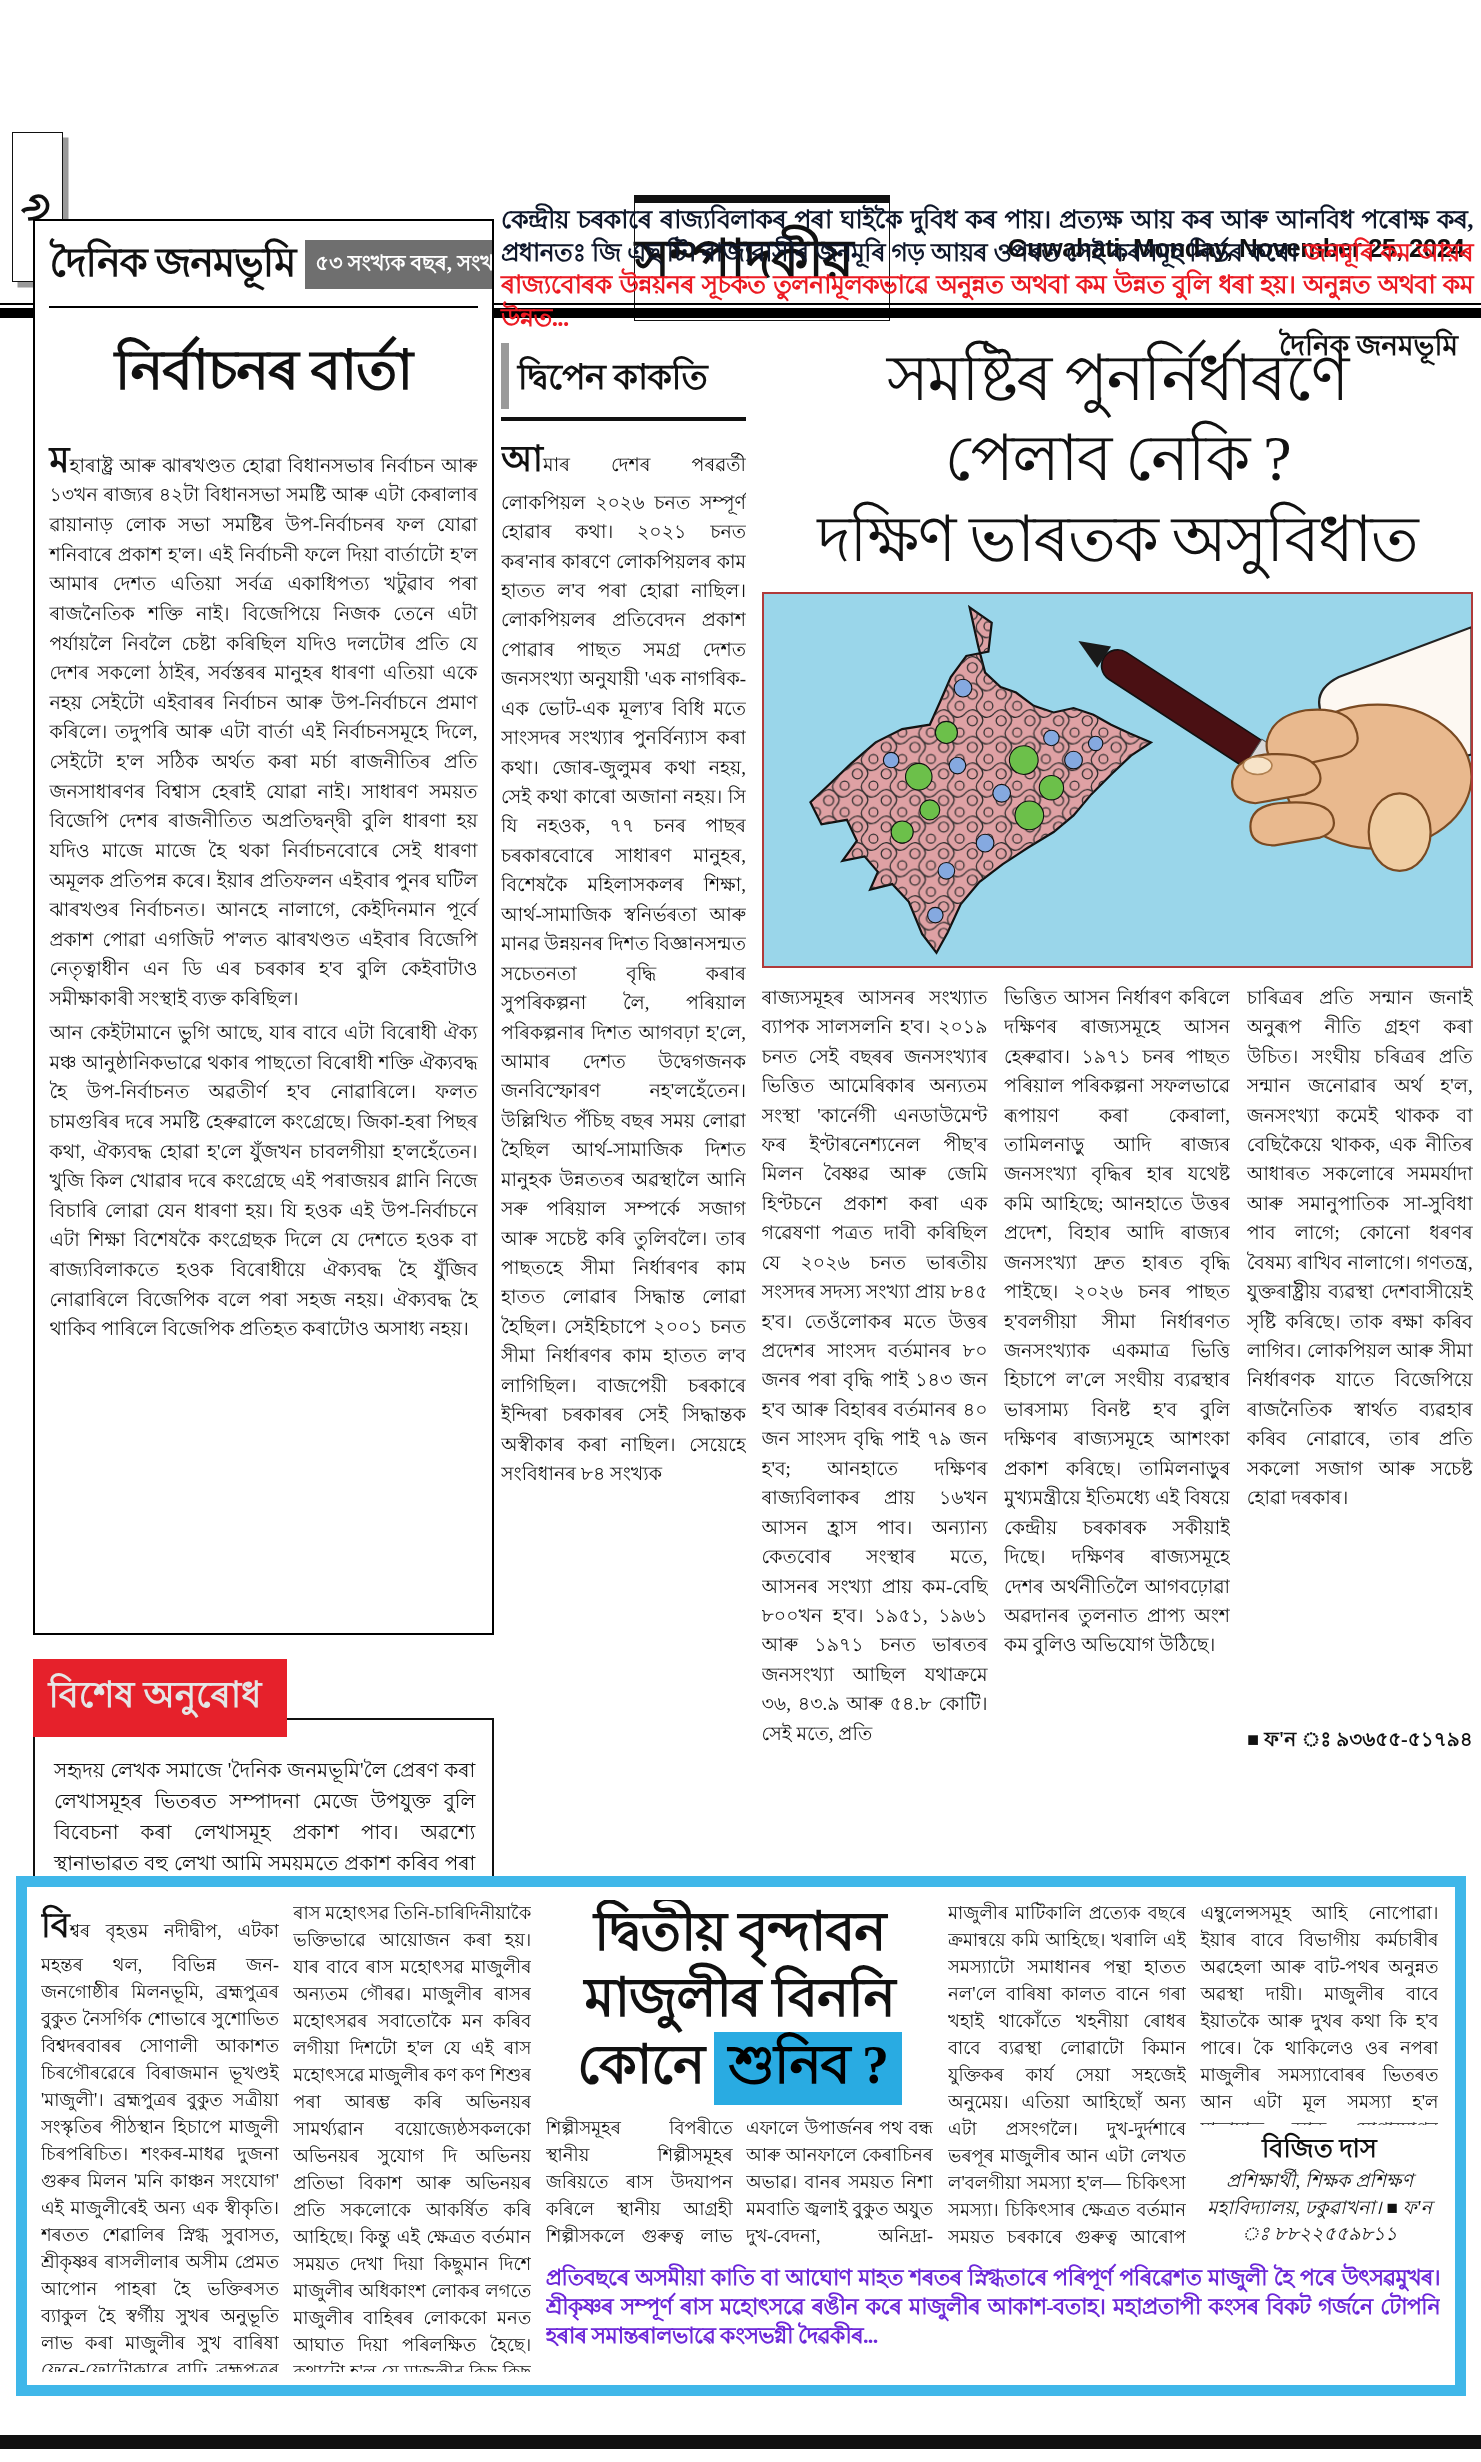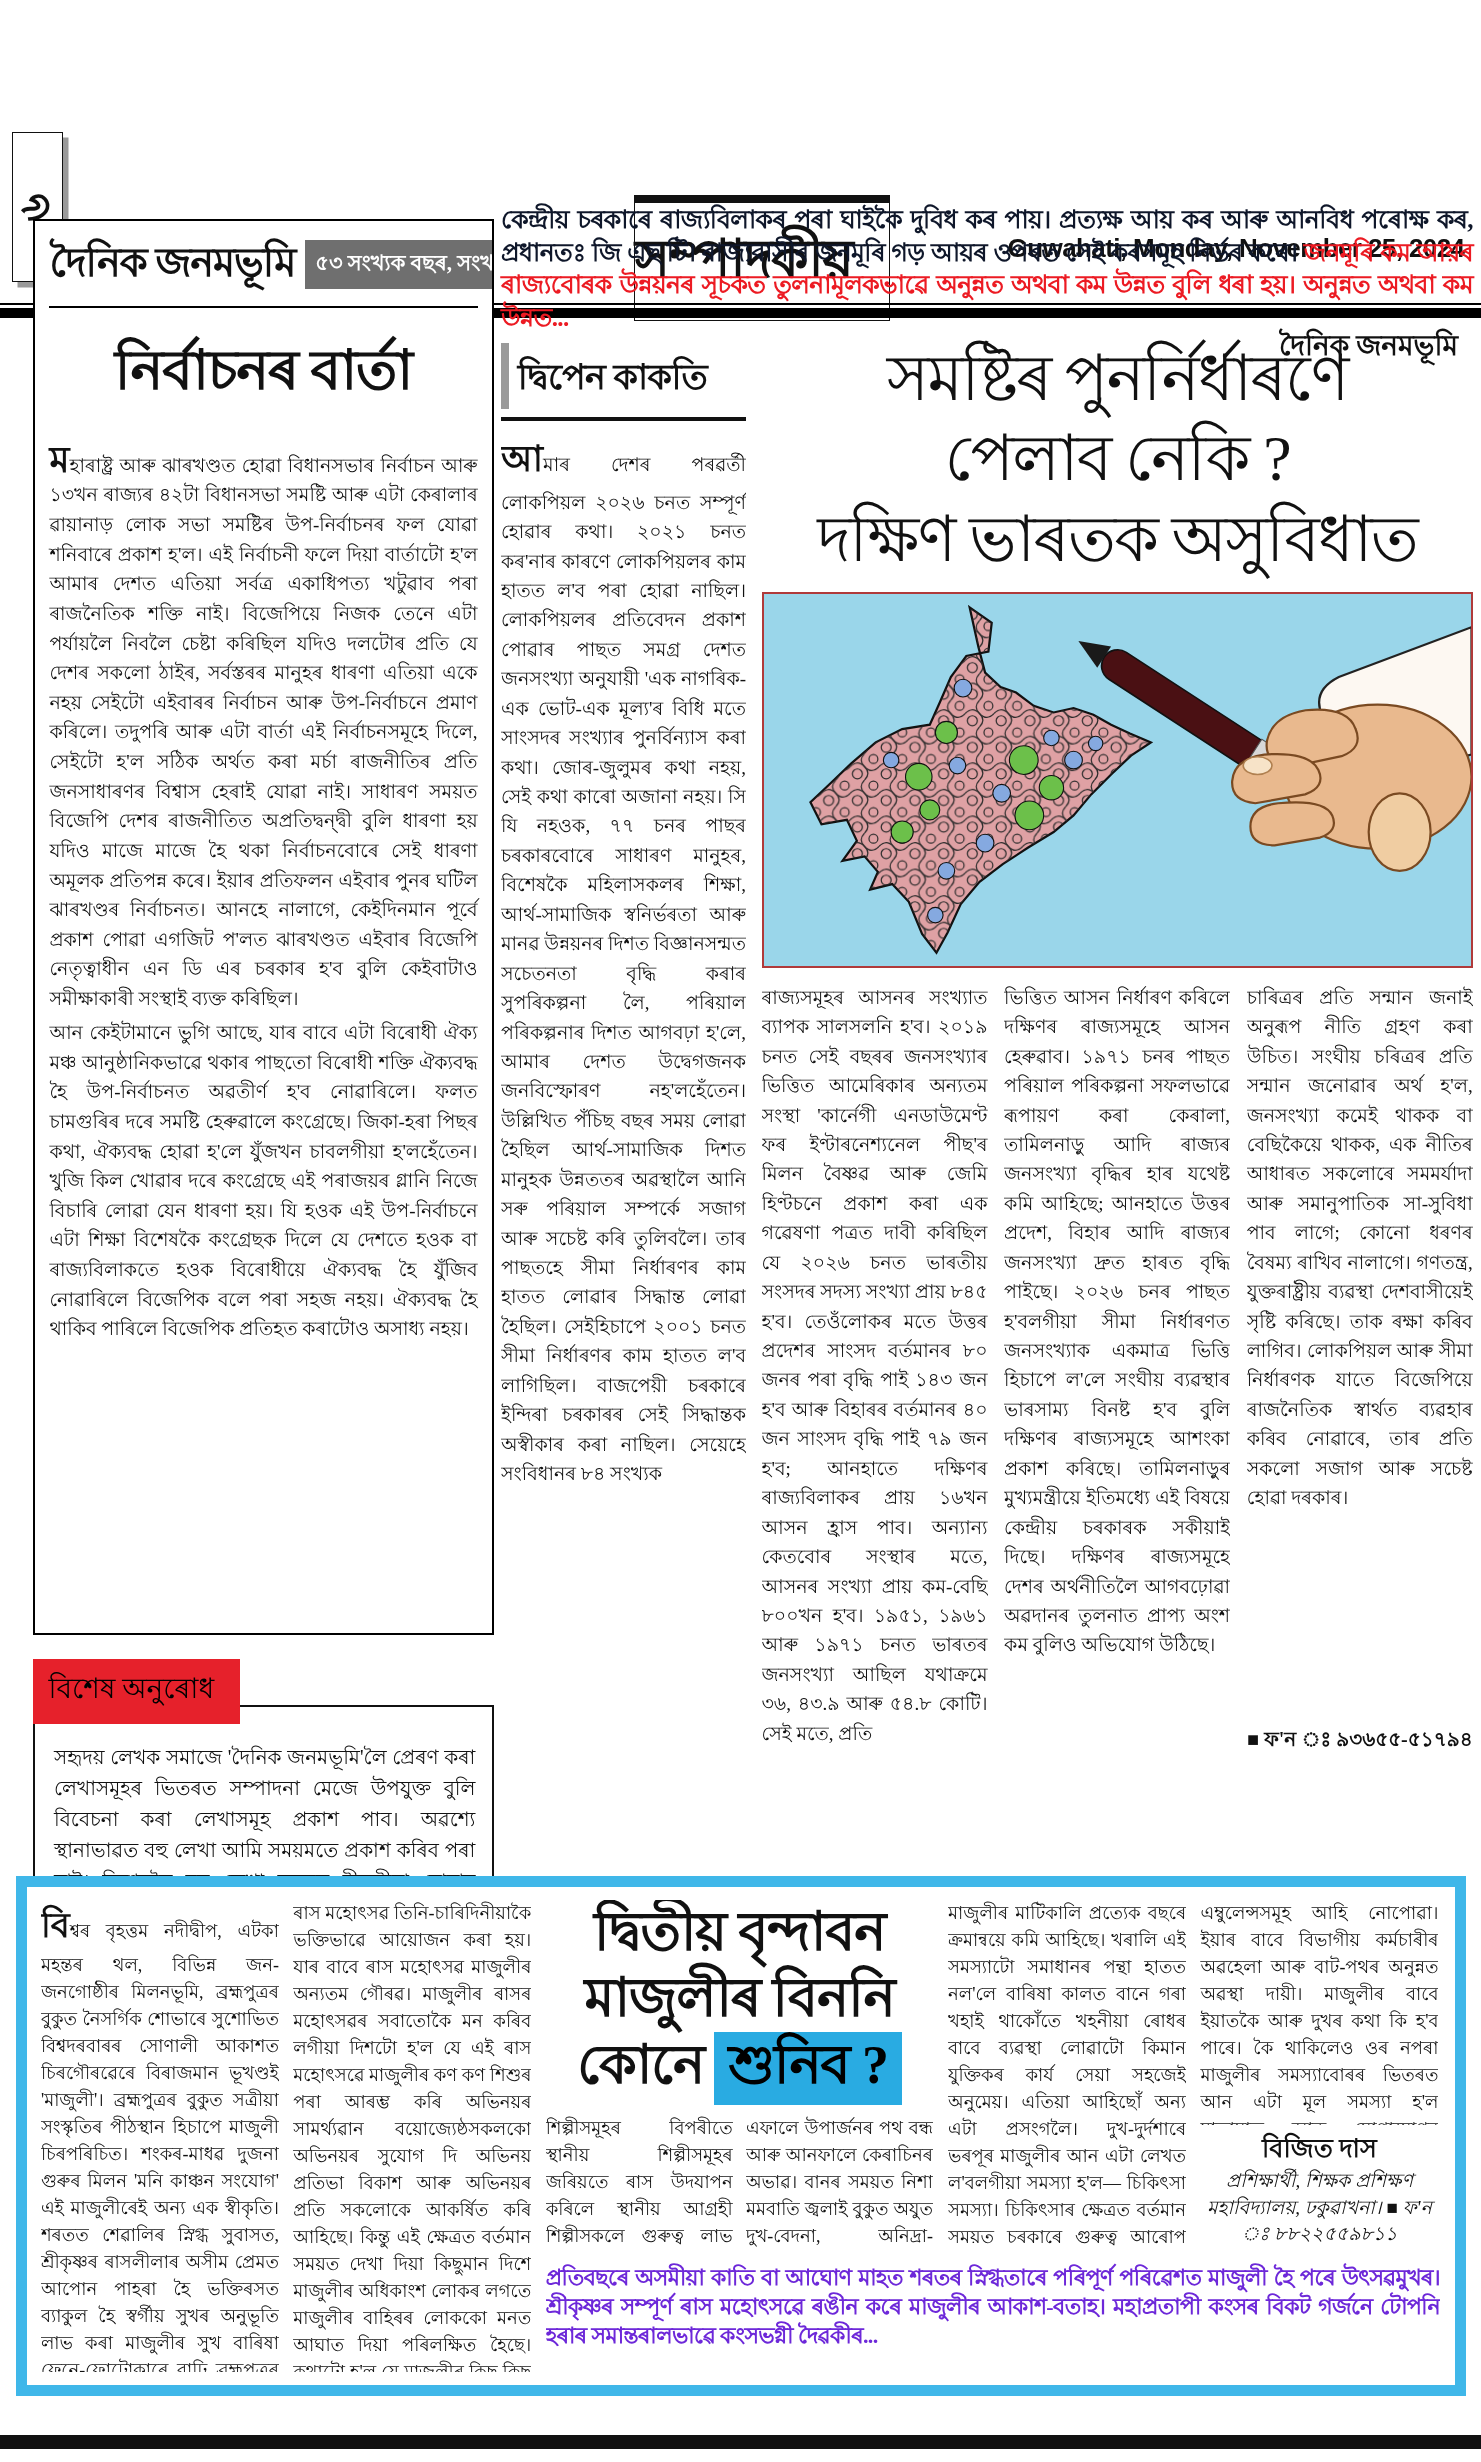--- a/index.html
+++ b/index.html
@@ -22,22 +22,22 @@
         background:#fff;box-sizing:border-box;padding:10px 14.4px;overflow:hidden;}
   #ed-masthead{display:flex;align-items:center;gap:10px;border-bottom:2.2px solid #000;padding-bottom:7.8px;}
   #ed-masthead .name{font-size:40px;font-weight:bold;letter-spacing:-1.1px;white-space:nowrap;}
   #ed-masthead .issue{background:#6f6f6f;color:#fff;font-size:21px;font-weight:bold;padding:6.6px 10px;white-space:nowrap;}
   #ed-title{text-align:center;font-size:55px;font-weight:bold;margin:20px 0 23px 0;letter-spacing:-1.1px;}
   .ed-body{font-size:19px;line-height:1.56;text-align:justify;}
   .ed-body p{margin:0 0 4.4px 0;text-indent:0;}
   .ed-body p.first::first-letter{font-size:1.9em;font-weight:bold;line-height:1;}
   
   #special{position:absolute;left:33px;top:1659px;width:461px;}
-  #special .label{position:relative;z-index:2;display:inline-block;background:#e6212b;color:#000000;
-        font-size:28px;font-weight:normal;padding:7.8px 25.5px 10px 15.5px;}
+  #special .label{position:relative;z-index:2;display:inline-block;background:#e6212b;color:#e5e5e5;
+        font-size:36px;font-weight:bold;padding:7.8px 25.5px 10px 15.5px;}
   #special .box{border:2.8px solid #111;margin-top:-19px;padding:35px 16.6px 13.3px 19px;background:#fff;
         font-size:20px;line-height:1.55;text-align:justify;}
   #special .sig{text-align:right;font-weight:bold;margin-top:5.5px;}
   
   #main{position:absolute;left:501px;top:204px;width:972px;}
   #main-intro{font-size:25px;line-height:1.3;text-align:justify;font-weight:bold;letter-spacing:-0.6px;}
   .intro-blue{color:#0f172a;}
   .intro-red{color:#ec1b23;}
   #main-row{display:flex;gap:15.5px;margin-top:8.9px;}
   #main-left{width:245px;flex:0 0 245px;display:flex;flex-direction:column;}

